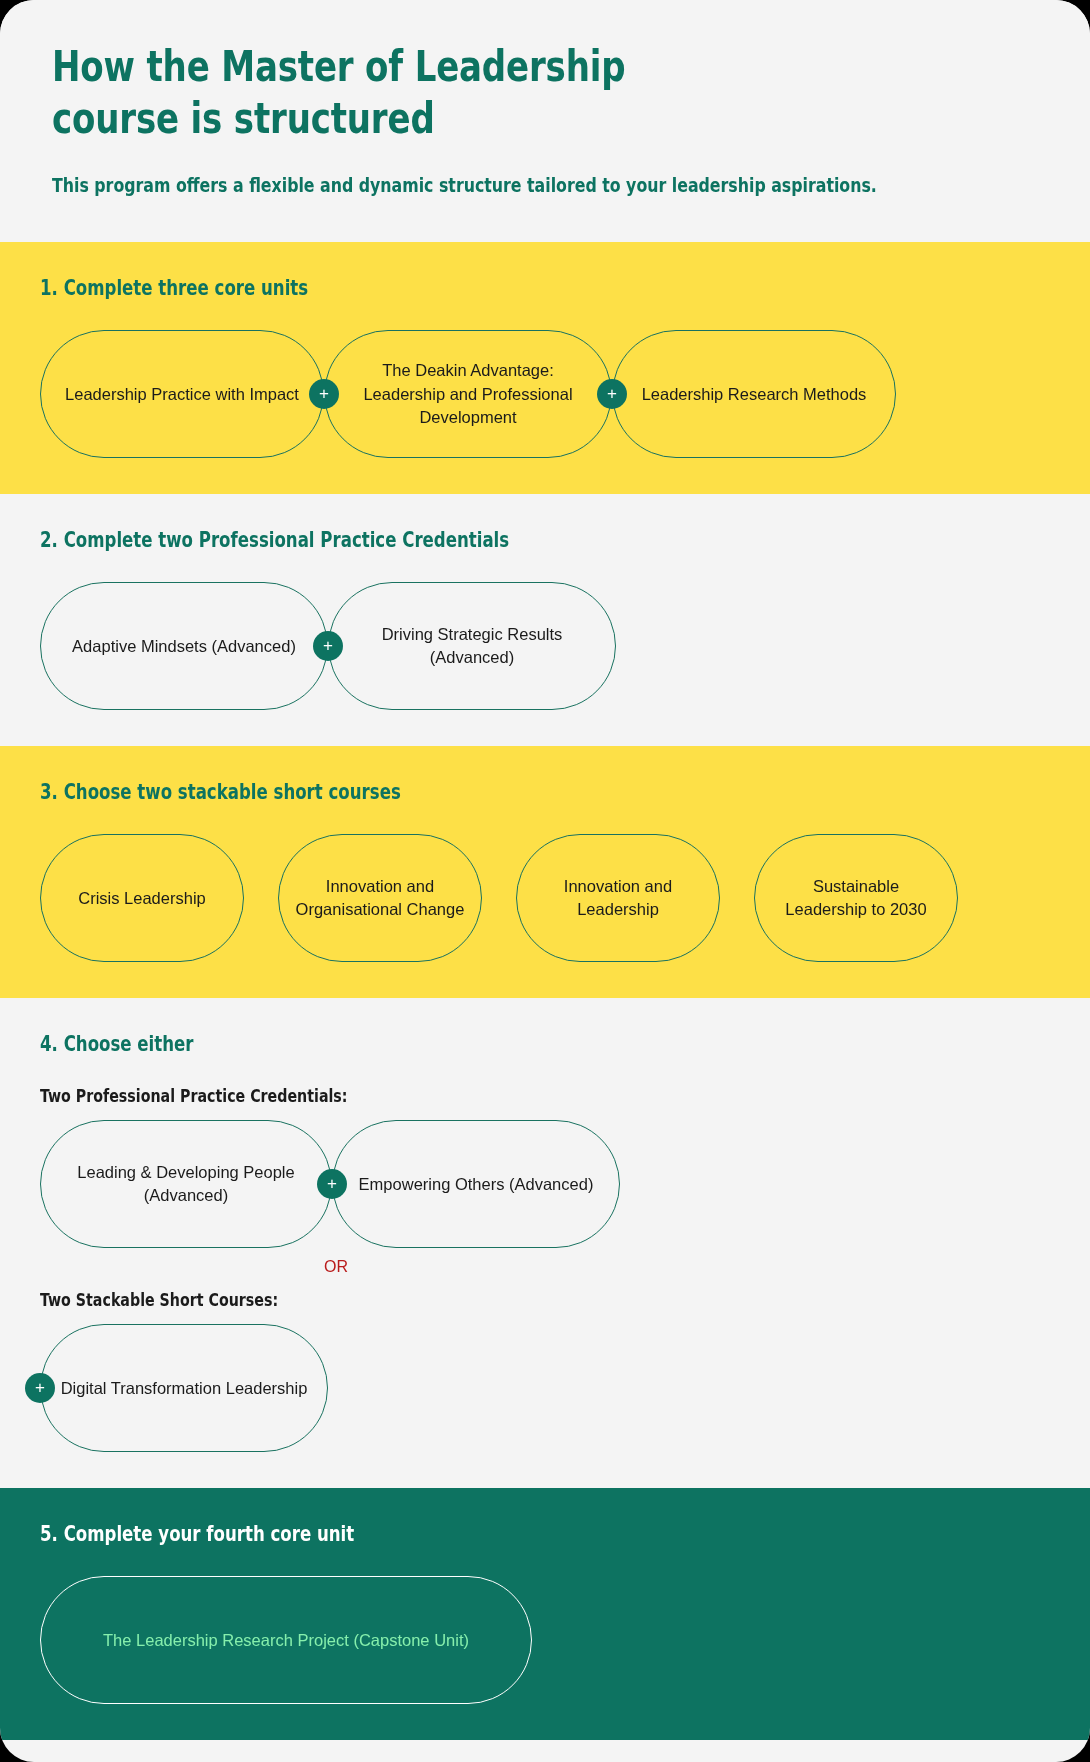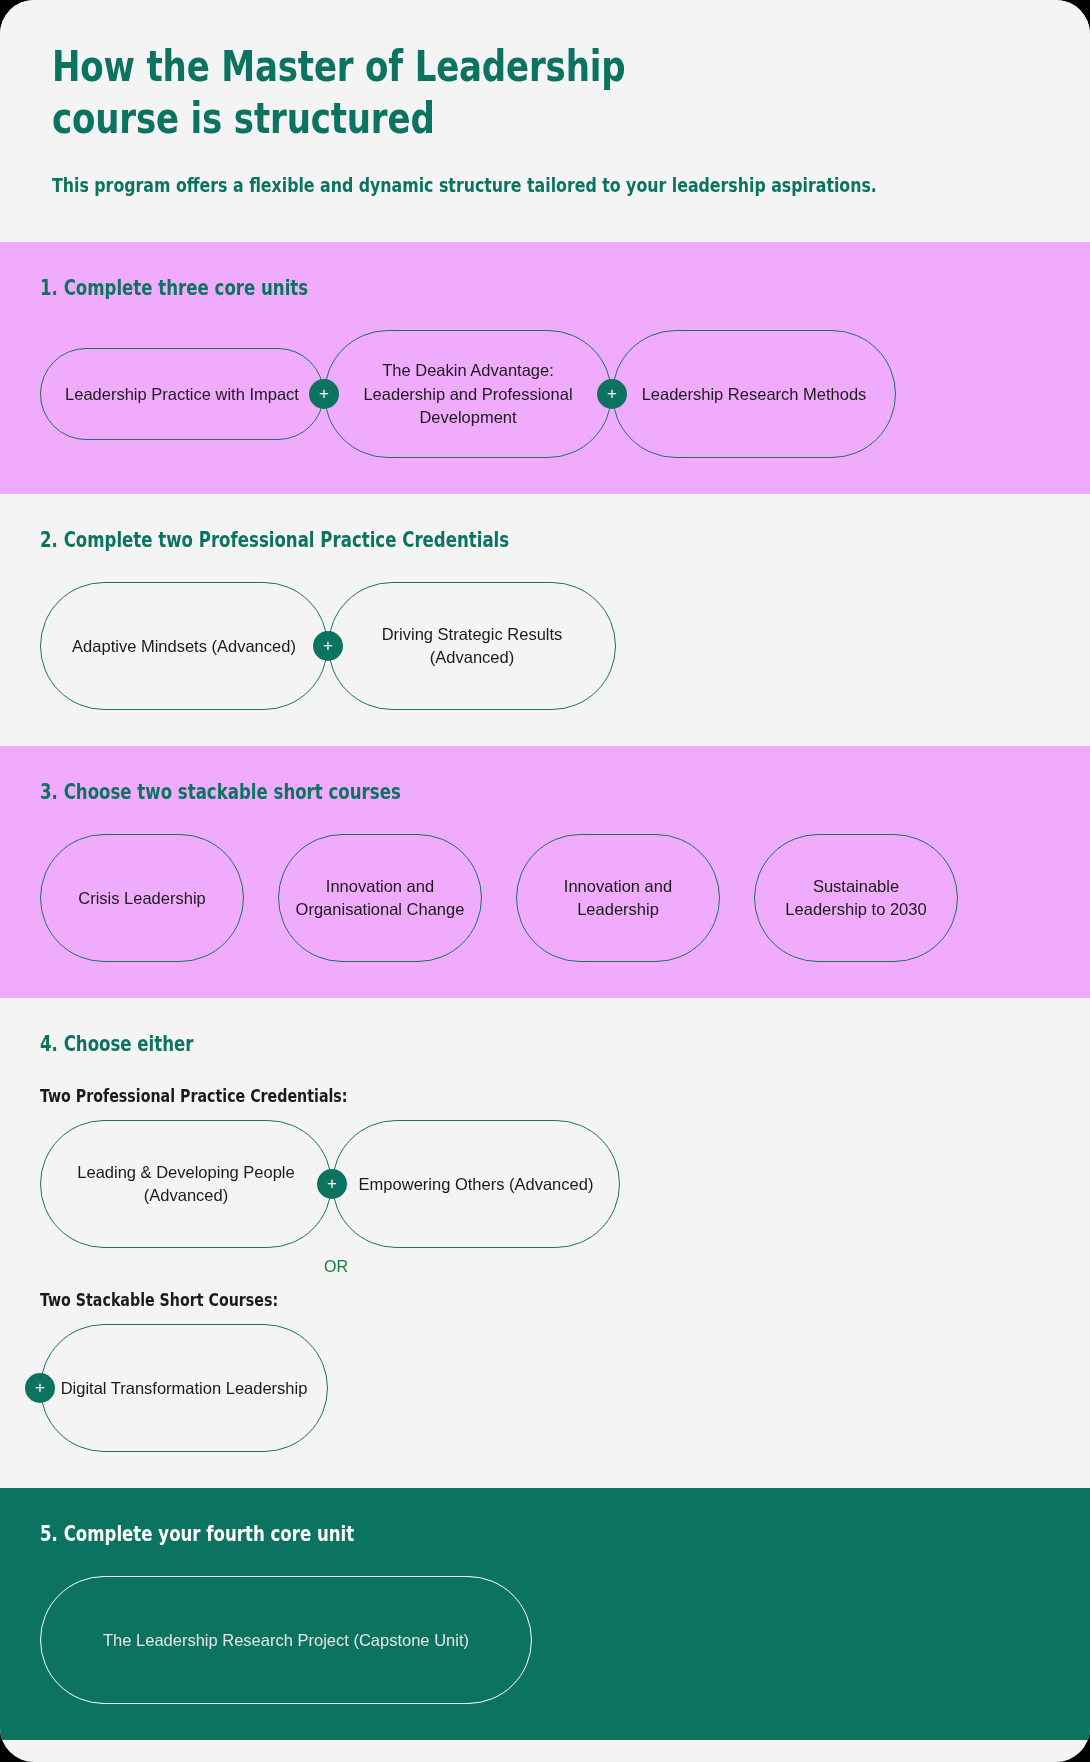--- a/index.html
+++ b/index.html
@@ -19,21 +19,21 @@
     width: 1090px;
     height: 1762px;
     border-radius: 34px;
     overflow: hidden;
     background: #f4f4f4;
   }
 
   
   .band { position: relative; width: 100%; box-sizing: border-box; }
   .band.grey  { background: #f4f4f4; }
-  .band.white { background: #f0abfc; }
+  .band.white { background: #fde047; }
   .band.green { background: #0d7361; }
 
   
   .header { padding: 40px 28px 44px 52px; }
   .header h1 {
     margin: 0;
     font-family: "DejaVu Sans Condensed", "Liberation Sans Narrow", "Liberation Sans", sans-serif;
     font-weight: 700;
     font-size: 43px;
     line-height: 1.22;
@@ -95,21 +95,21 @@
     align-items: center;
     justify-content: center;
     text-align: center;
     color: #1b1b1b;
     font-family: "Liberation Sans", sans-serif;
     font-size: 16.5px;
     line-height: 1.42;
     padding: 16px 16px;
     flex: 0 0 auto;
   }
-  .pill.light { color: #e5e5e5; border-color: #ffffff; }
+  .pill.light { color: #86efac; border-color: #ffffff; }
 
   
   .plus {
     width: 30px;
     height: 30px;
     border-radius: 50%;
     background: #0d7361;
     color: #ffffff;
     display: flex;
     align-items: center;
@@ -121,27 +121,27 @@
     flex: 0 0 auto;
     margin: 0 -15px;
     position: relative;
     z-index: 3;
   }
   .plus span { transform: translateY(-1px); }
 
   .or-text {
     font-family: "Liberation Sans", sans-serif;
     font-size: 16px;
-    color: #15803d;
+    color: #b91c1c;
     margin: 10px 0 14px 0;
     padding-left: 284px;
   }
 
   
-  .s1 .p1 { width: 284px; height: 92px; }
+  .s1 .p1 { width: 284px; height: 128px; }
   .s1 .p2 { width: 288px; height: 128px; }
   .s1 .p3 { width: 284px; height: 128px; }
 
   .s2 .p1 { width: 288px; height: 128px; }
   .s2 .p2 { width: 288px; height: 128px; }
 
   .s3 .p  { width: 204px; height: 128px; }
 
   .s4a .p1 { width: 292px; height: 128px; }
   .s4a .p2 { width: 288px; height: 128px; }

